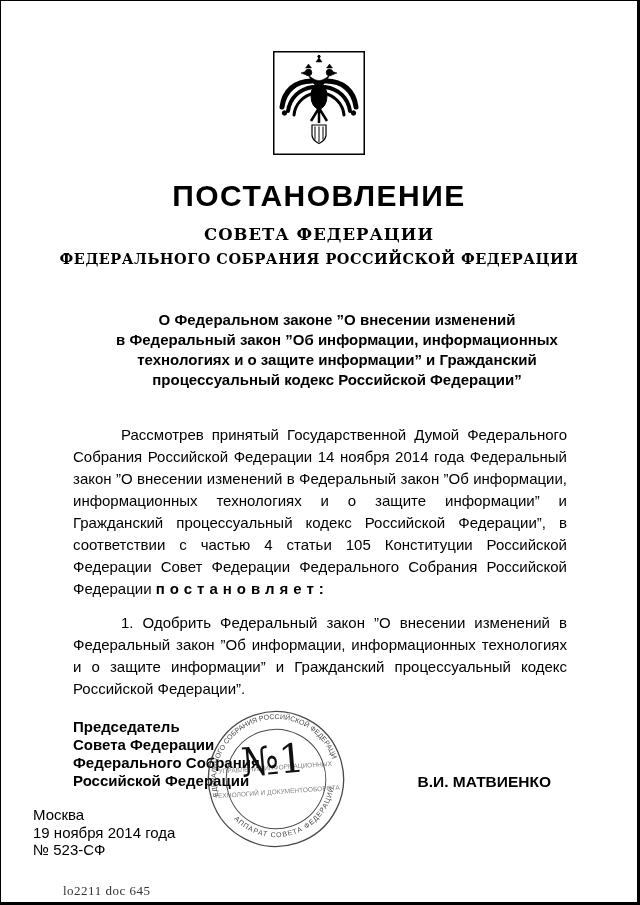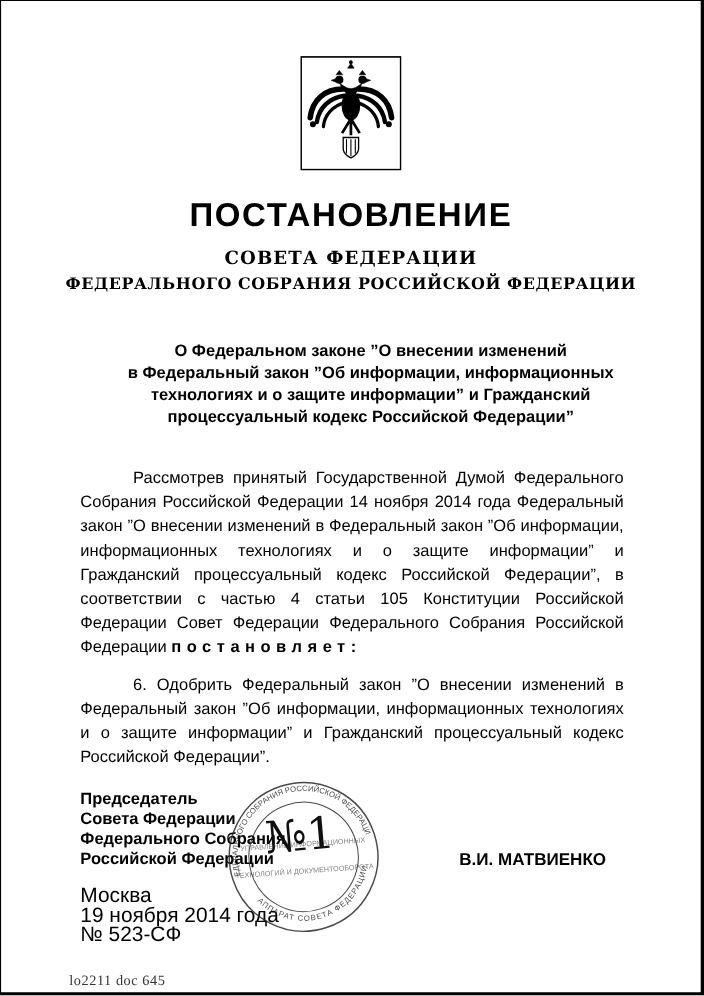--- a/index.html
+++ b/index.html
@@ -73,22 +73,22 @@
     white-space: pre-line;
   }
   .sig-name {
     position: absolute;
     right: 16px;
     bottom: 1px;
     font-weight: bold;
     font-size: 15.5px;
   }
   .issued {
-    margin: 14px 0 0 72px;
-    font-size: 19px;
+    margin: 14px 0 0 32px;
+    font-size: 15px;
     line-height: 17.5px;
   }
   .footer-note {
     position: absolute;
     left: 62px;
     bottom: 3px;
     font-size: 13px;
     letter-spacing: 0.5px;
     color: #333;
     font-family: Liberation Serif, serif;
@@ -160,21 +160,21 @@
   <div class="org-line l1">СОВЕТА ФЕДЕРАЦИИ</div>
   <div class="org-line l2">ФЕДЕРАЛЬНОГО СОБРАНИЯ РОССИЙСКОЙ ФЕДЕРАЦИИ</div>
 
   <div class="subject">О Федеральном законе ”О внесении изменений
 в Федеральный закон ”Об информации, информационных
 технологиях и о защите информации” и Гражданский
 процессуальный кодекс Российской Федерации”</div>
 
   <div class="body-text">
     <p><span>Рассмотрев принятый Государственной Думой Федерального Собрания Российской Федерации 14 ноября 2014 года Федеральный закон ”О внесении изменений в Федеральный закон ”Об информации, информационных технологиях и о защите информации” и Гражданский процессуальный кодекс Российской Федерации”, в соответствии с частью 4 статьи 105 Конституции Российской Федерации Совет Федерации Федерального Собрания Российской Федерации</span> <span class="resolves">постановляет:</span></p>
-    <p class="gap">6. Одобрить Федеральный закон ”О внесении изменений в Федеральный закон ”Об информации, информационных технологиях и о защите информации” и Гражданский процессуальный кодекс Российской Федерации”.</p>
+    <p class="gap">1. Одобрить Федеральный закон ”О внесении изменений в Федеральный закон ”Об информации, информационных технологиях и о защите информации” и Гражданский процессуальный кодекс Российской Федерации”.</p>
   </div>
 
   <div class="sig">
     <div class="sig-pos">Председатель
 Совета Федерации
 Федерального Собрания
 Российской Федерации</div>
     <div class="sig-name">В.И. МАТВИЕНКО</div>
   </div>
 

